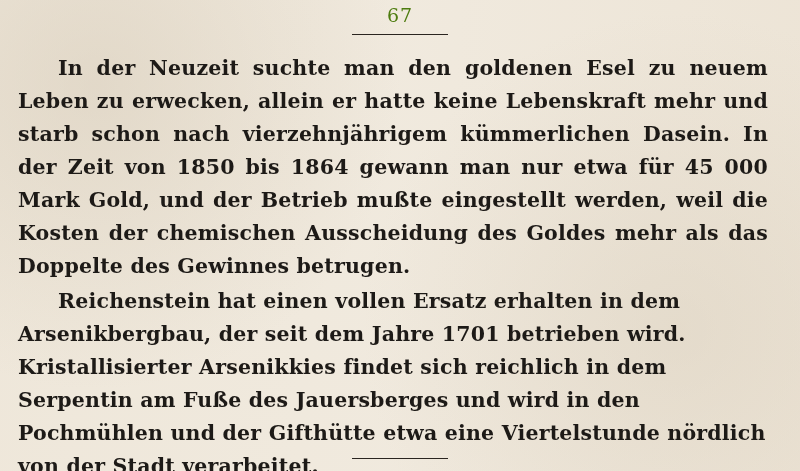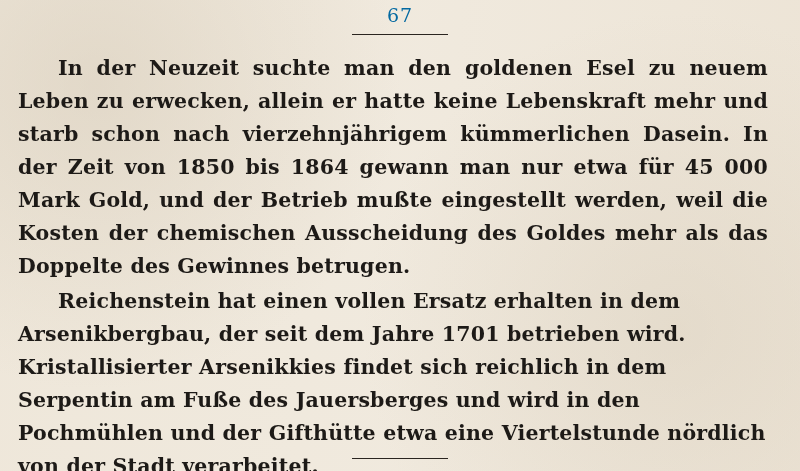--- a/index.html
+++ b/index.html
@@ -32,21 +32,21 @@
     pointer-events: none;
   }
   .page-number {
     position: absolute;
     top: 4px;
     left: 0;
     right: 0;
     text-align: center;
     font-family: "DejaVu Serif", serif;
     font-size: 19px;
-    color: #0369a1;
+    color: #4d7c0f;
     letter-spacing: 1px;
   }
   .rule-top {
     position: absolute;
     top: 34px;
     left: 352px;
     width: 96px;
     height: 1px;
     background: #2a2520;
   }

